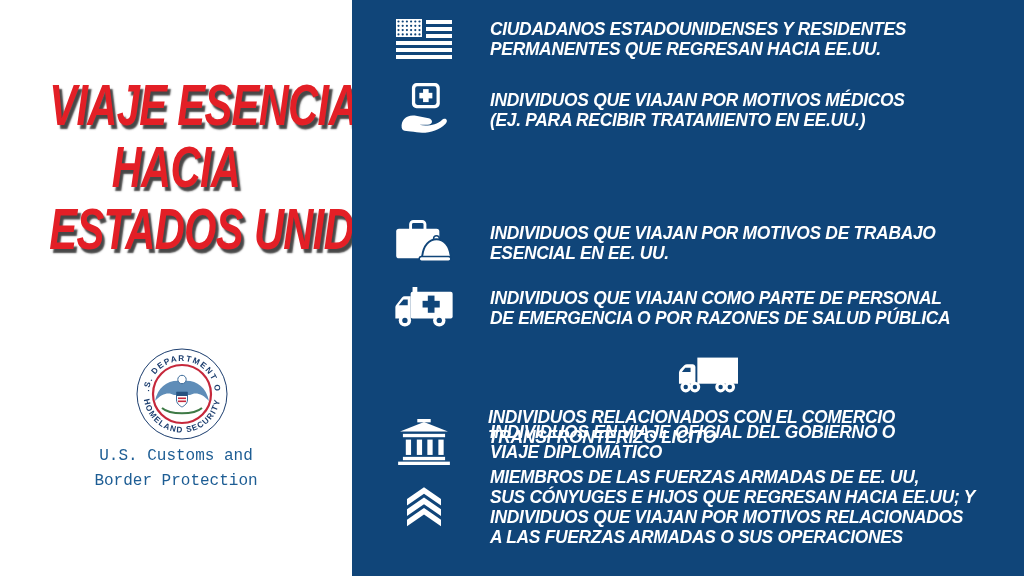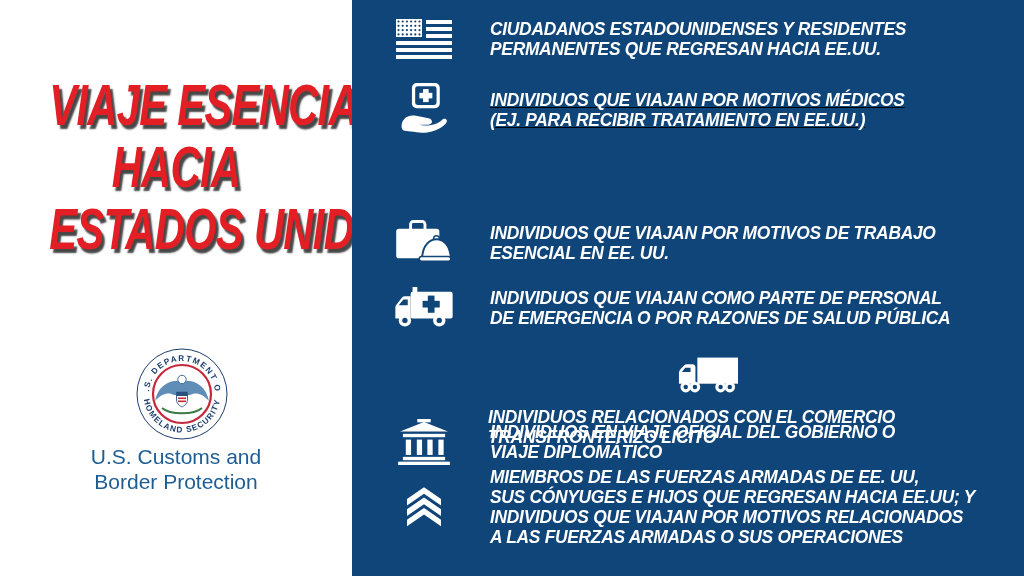--- a/index.html
+++ b/index.html
@@ -16,22 +16,22 @@
     font-weight:bold;font-style:italic;
     font-size:58px;line-height:62px;color:#e31f26;
     transform:scaleX(0.72);transform-origin:center top;
     text-shadow:4px 4px 2px rgba(45,45,45,0.88);
     letter-spacing:-1px;
   }
 
   .seal{position:absolute;left:136px;top:348px;width:92px;height:92px;}
   .wordmark{
     position:absolute;left:0;top:444px;width:352px;
-    font-family:Liberation Sans, sans-serif;
-    font-size:21px;line-height:25px;color:#1d5d94;
+    font-family:Liberation Mono, monospace;
+    font-size:16px;line-height:25px;color:#1d5d94;
     text-align:center;white-space:pre-line;
   }
 
   .row{position:absolute;left:0;width:672px;display:flex;align-items:center;}
   .icon-box{width:64px;margin-left:40px;display:flex;justify-content:center;align-items:center;flex:0 0 64px;}
   .item-text{
     margin-left:34px;color:#ffffff;font-weight:bold;font-style:italic;
     font-size:18.5px;line-height:20px;letter-spacing:-0.3px;
     white-space:pre-line;transform:scaleX(0.94);transform-origin:left center;
   }
@@ -115,21 +115,21 @@
           <rect x="0" y="22" width="56" height="4"></rect>
             <rect x="0" y="29" width="56" height="4"></rect>
             <rect x="0" y="36" width="56" height="4"></rect>
         </g>
       </svg>
     </div>
     <div class="item-text">CIUDADANOS ESTADOUNIDENSES Y RESIDENTES
 PERMANENTES QUE REGRESAN HACIA EE.UU.</div>
   </div>
 
-  <div class="row" style="top:78px;height:64px;text-decoration:underline;">
+  <div class="row" style="top:78px;height:64px;">
     <div class="icon-box">
       <svg viewBox="0 0 56 58" width="52" height="54">
         <rect x="15" y="0" width="30" height="27" rx="5" fill="#ffffff"></rect>
         <rect x="18.5" y="3.5" width="23" height="20" rx="2.5" fill="#104579"></rect>
         <rect x="27" y="6.5" width="6" height="14" fill="#ffffff"></rect>
         <rect x="23" y="10.5" width="14" height="6" fill="#ffffff"></rect>
         <path d="M4,48 C3,40 9,34 18,35 L33,38 C38,39 38,45 32,45 L23,45 C31,47 42,45 47,40 C51,36 55,40 51,44 C44,51 31,55 20,53 C11,51 5,53 4,48 Z" fill="#ffffff"></path>
       </svg>
     </div>
     <div class="item-text">INDIVIDUOS QUE VIAJAN POR MOTIVOS MÉDICOS

